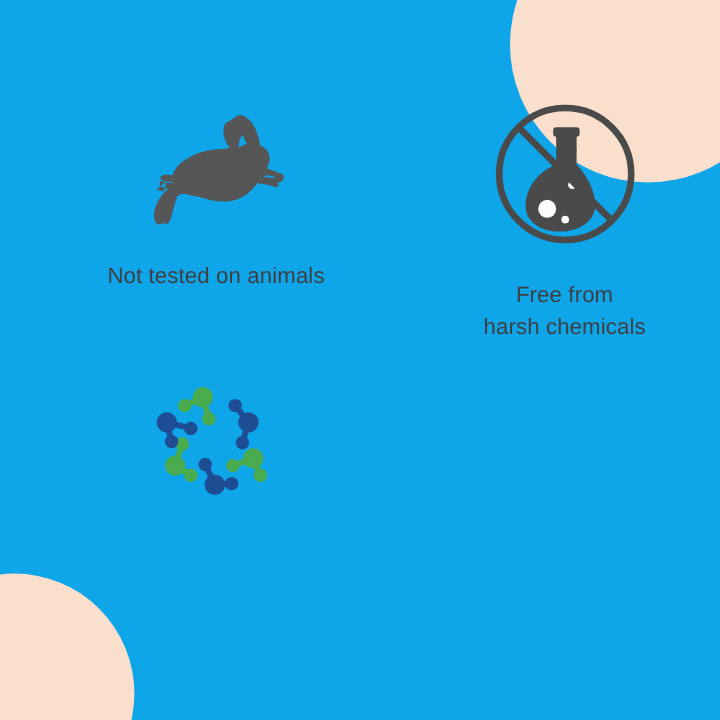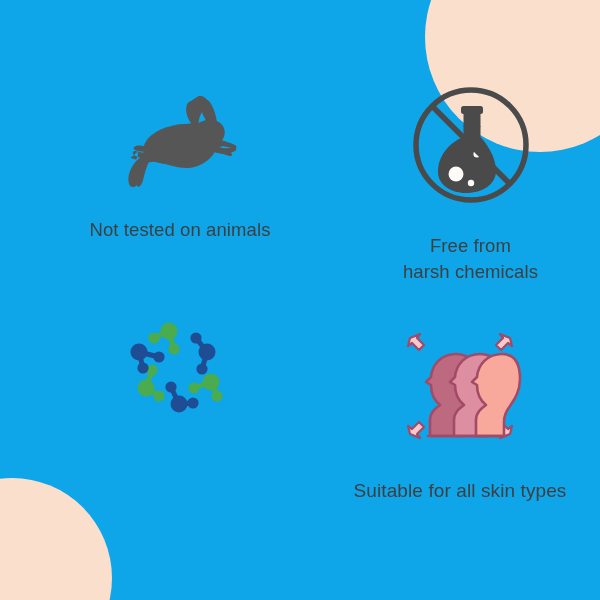--- a/index.html
+++ b/index.html
@@ -230,63 +230,14 @@
             <line x1="16" y1="36" x2="36" y2="41"></line>
           </g>
           <circle cx="16" cy="36" r="8.5" fill="#1e4d94"></circle>
           <circle cx="20" cy="52" r="5.6" fill="#1e4d94"></circle>
           <circle cx="36" cy="41" r="5.6" fill="#1e4d94"></circle>
         </g>
       </svg>
     </div>
   </div>
 
-  <div class="cell" id="cell-skin-types">
-    <div class="icon-wrap">
-      <svg width="140" height="140" viewBox="0 0 140 140" aria-hidden="true">
-
-        <g fill="#f7c9cd" stroke="#a34a66" stroke-width="2.2" stroke-linejoin="round">
-          <path d="M20 22 L30 18 L27 22 L34 29 L29 34 L22 27 L18 30 Z"></path>
-          <path d="M120 22 L110 18 L113 22 L106 29 L111 34 L118 27 L122 30 Z"></path>
-          <path d="M20 118 L30 122 L27 118 L34 111 L29 106 L22 113 L18 110 Z"></path>
-          <path d="M120 118 L110 122 L113 118 L106 111 L111 106 L118 113 L122 110 Z"></path>
-        </g>
-
-        <path d="M40 120
-                 L40 104
-                 C40 96 46 92 50 89
-                 C45 85 41 78 41 69
-                 L36 66 L41 61
-                 C42 48 52 38 66 38
-                 C80 38 90 49 90 63
-                 C90 76 82 84 78 90
-                 C74 95 72 100 72 106
-                 L72 120 Z" fill="#bd6a80" stroke="#a34a66" stroke-width="2.6" stroke-linejoin="round"></path>
-
-        <path d="M64 120
-                 L64 104
-                 C64 96 70 92 74 89
-                 C69 85 65 78 65 69
-                 L60 66 L65 61
-                 C66 48 76 38 90 38
-                 C104 38 114 49 114 63
-                 C114 76 106 84 102 90
-                 C98 95 96 100 96 106
-                 L96 120 Z" fill="#dd8ea0" stroke="#a34a66" stroke-width="2.6" stroke-linejoin="round"></path>
-
-        <path d="M86 120
-                 L86 104
-                 C86 96 92 92 96 89
-                 C91 85 87 78 87 69
-                 L82 66 L87 61
-                 C88 48 98 38 112 38
-                 C126 38 130 49 130 63
-                 C130 76 124 84 120 90
-                 C116 95 114 100 114 106
-                 L114 120 Z" fill="#f9a99c" stroke="#a34a66" stroke-width="2.6" stroke-linejoin="round"></path>
-
-        <line x1="38" y1="120" x2="116" y2="120" stroke="#a34a66" stroke-width="2.6" stroke-linecap="round"></line>
-      </svg>
-    </div>
-    <div class="caption" id="caption-skin-types">Suitable for all skin types</div>
-  </div>
 
 </div>
 
 </body></html>

